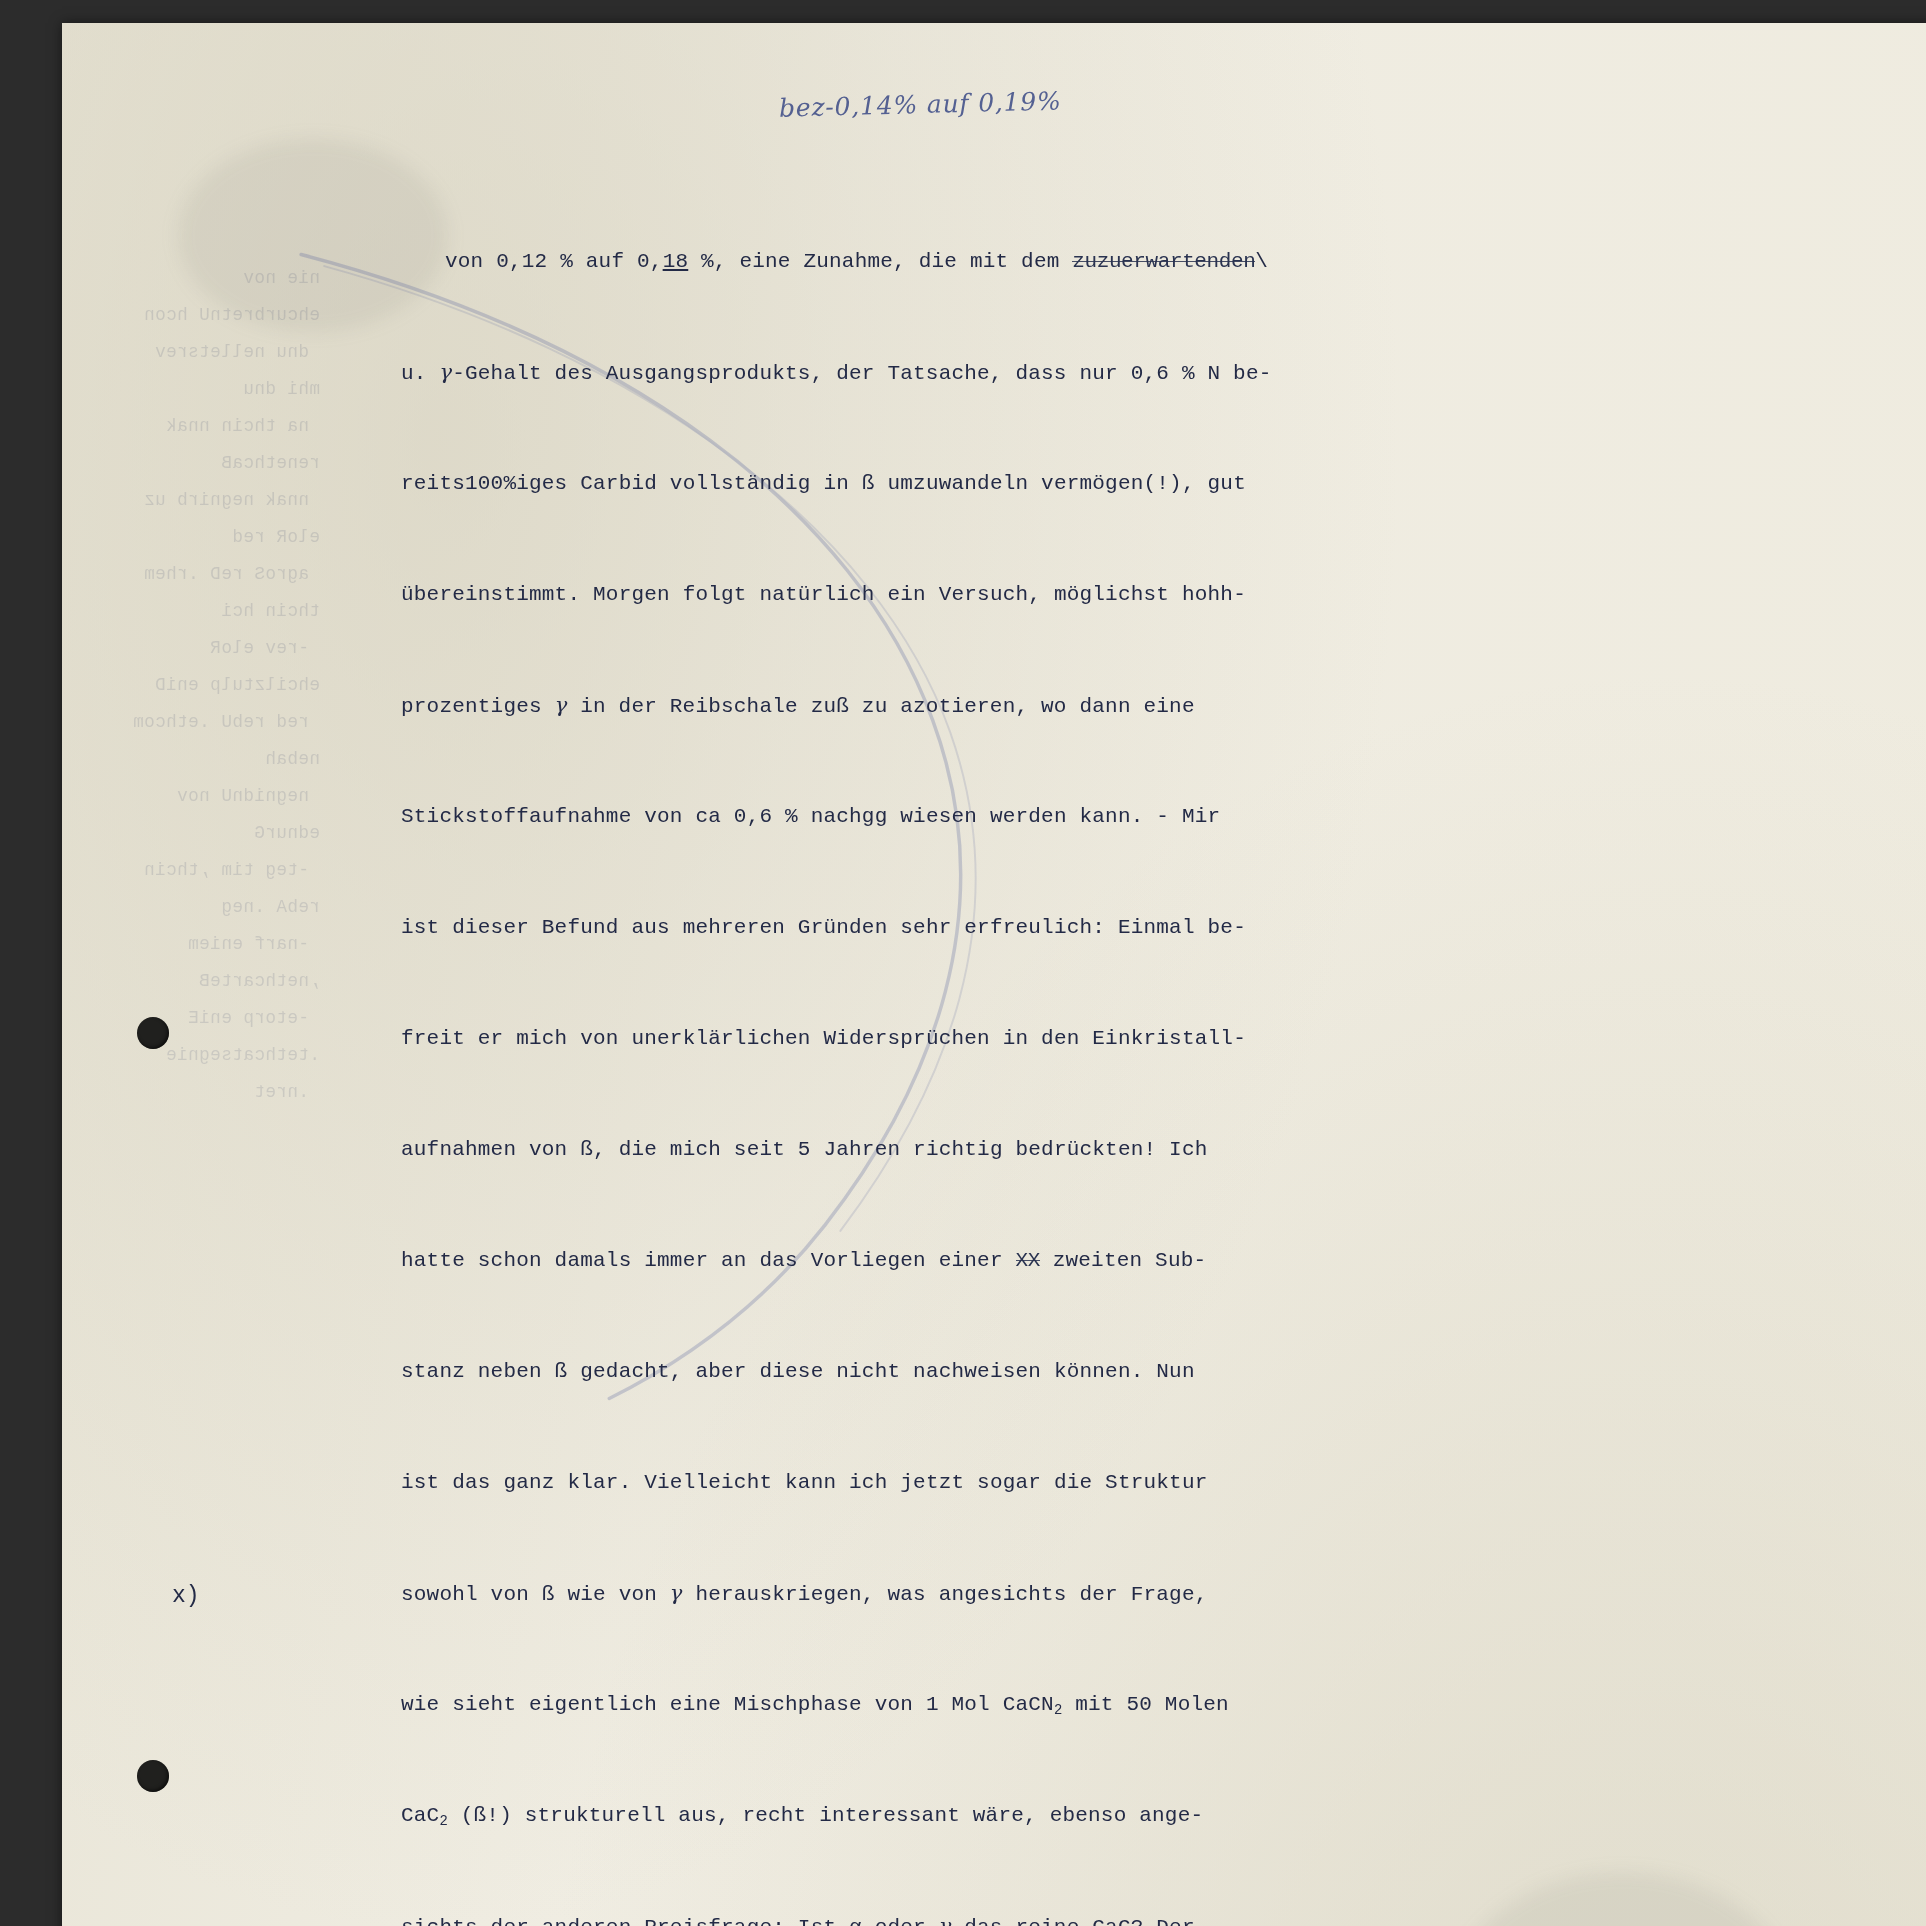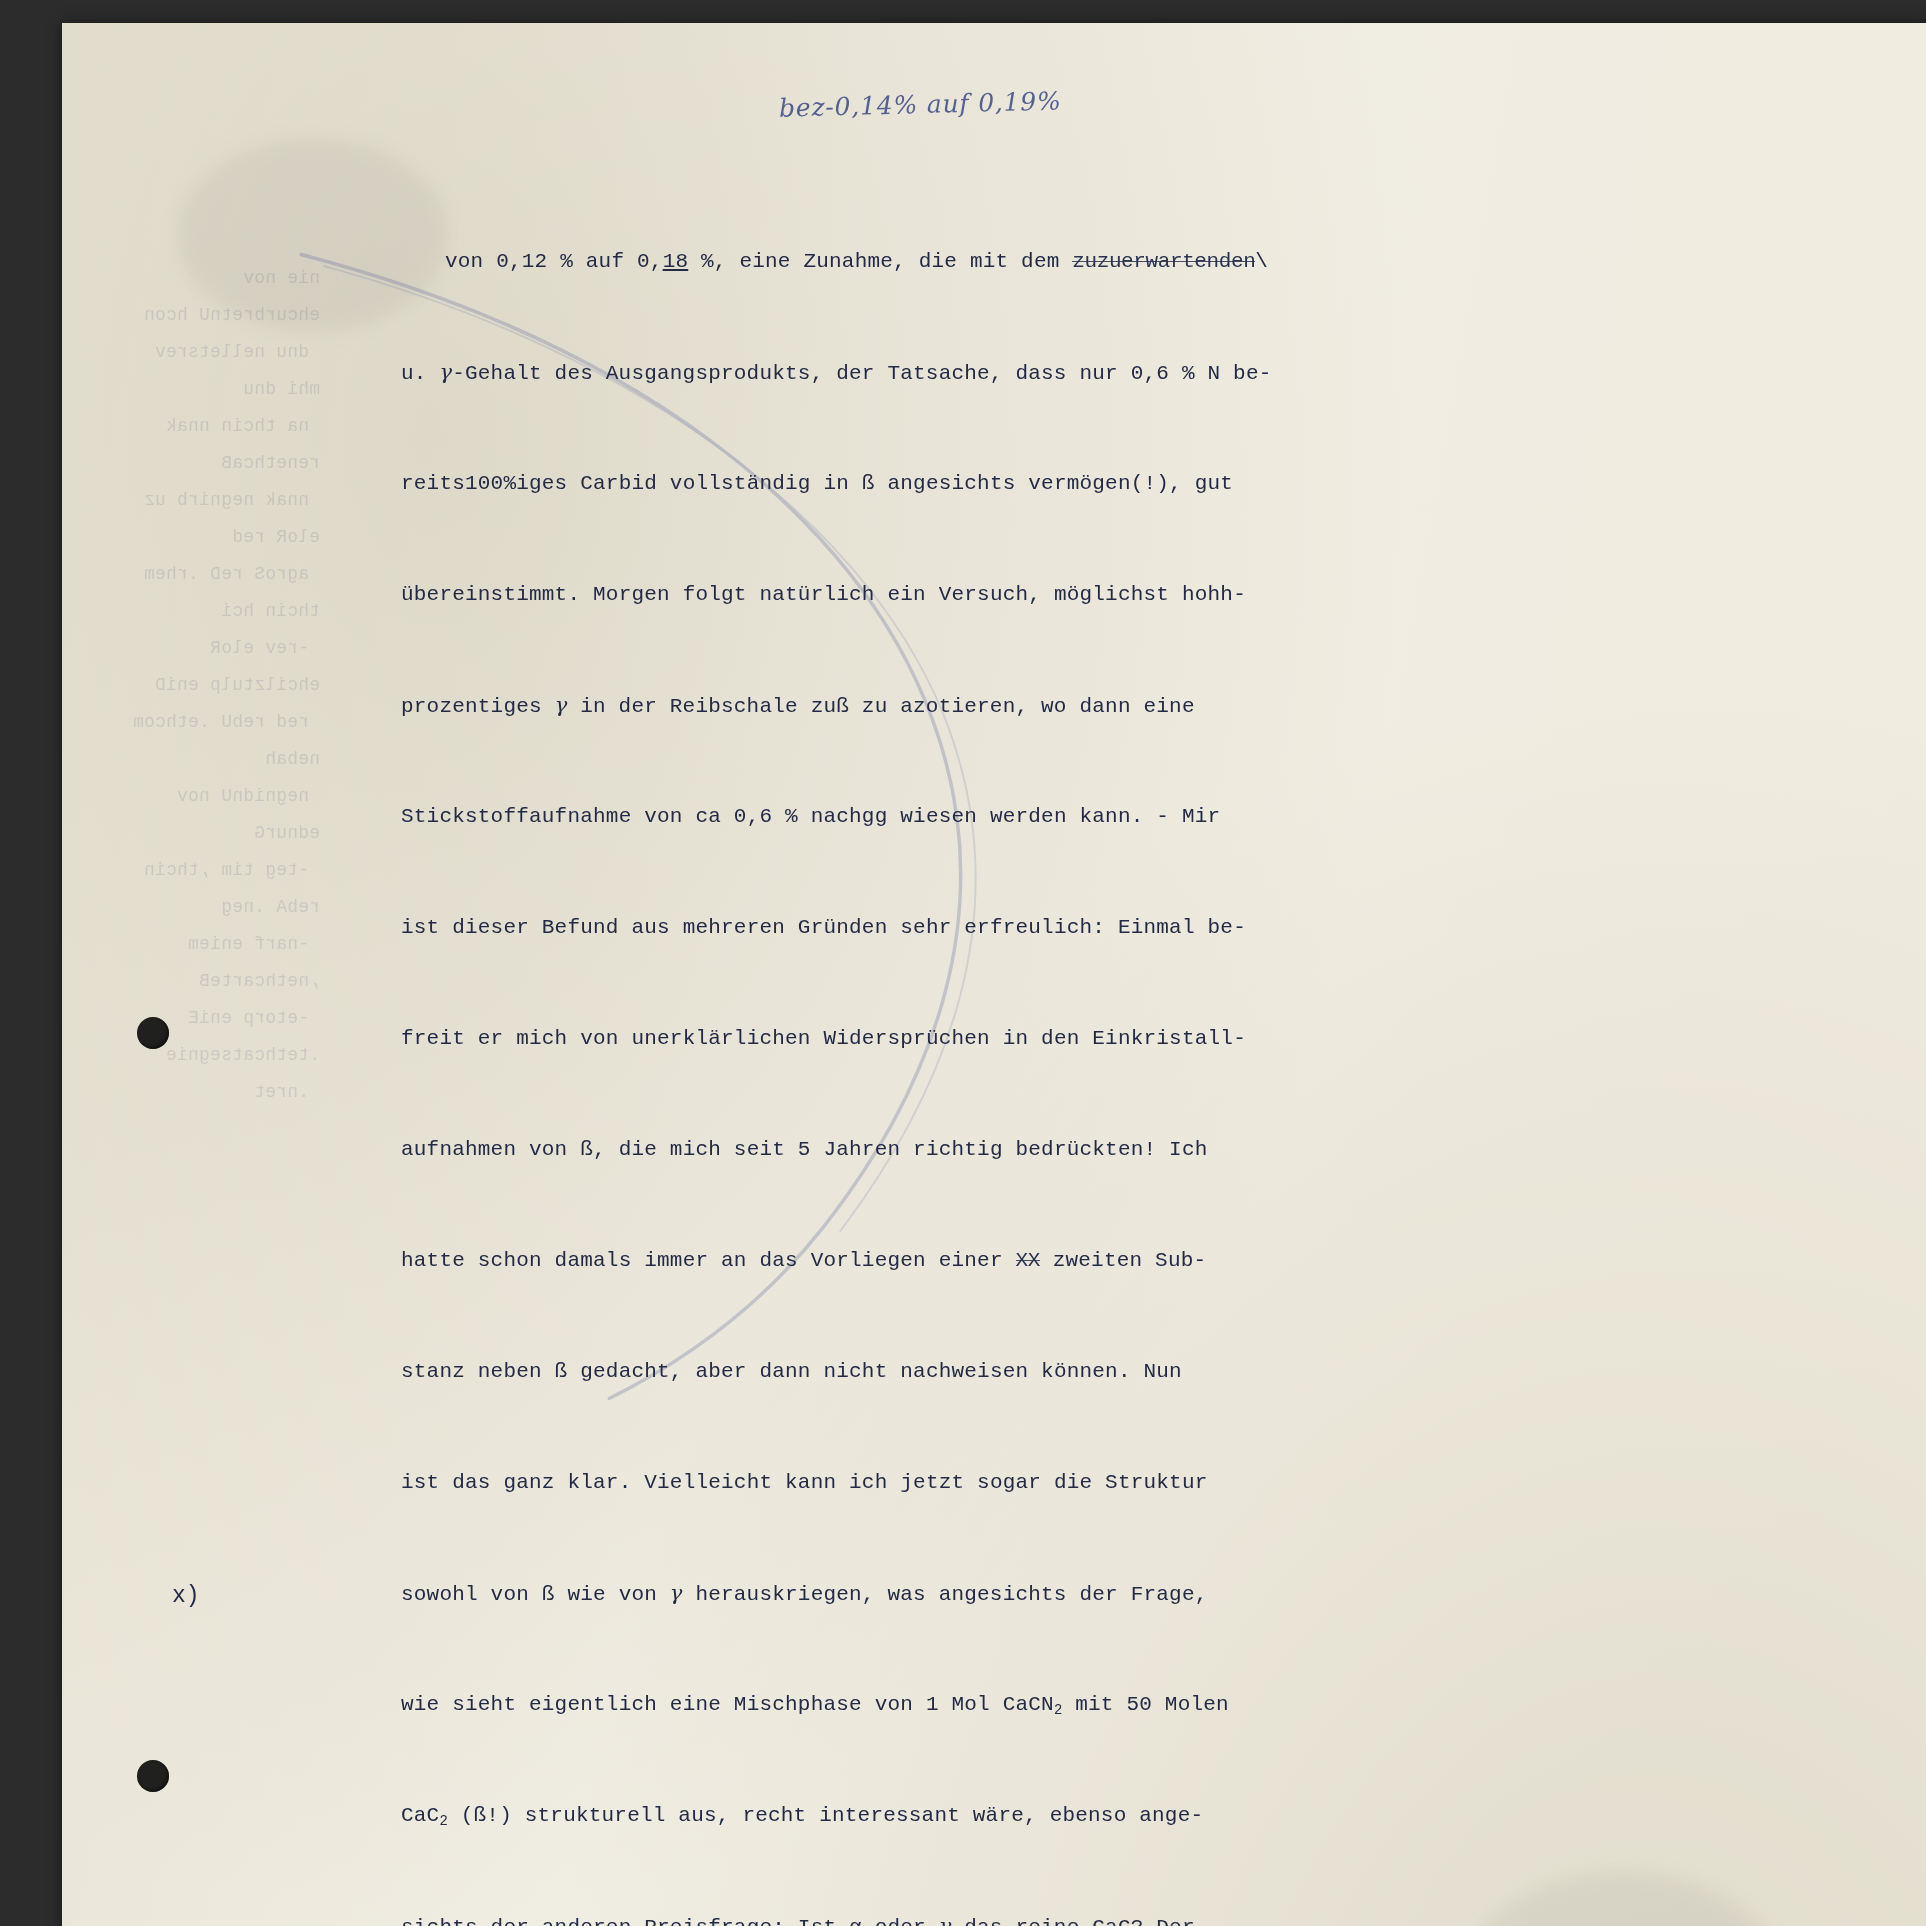--- a/index.html
+++ b/index.html
@@ -165,29 +165,29 @@
   <div class="ink" id="ink-top">bez-0,14% auf 0,19%</div>
 
   <svg id="pencil-sweep" viewBox="0 0 2700 3050">
     <path d="M60,40 C900,260 1500,700 1700,1250 C1880,1740 1700,2200 1420,2560 C1240,2790 1020,2930 860,3010" fill="none" stroke="#55619b" stroke-width="9" stroke-linecap="round" opacity="0.8"></path>
     <path d="M120,70 C960,300 1560,760 1745,1280 C1915,1760 1735,2210 1460,2575" fill="none" stroke="#55619b" stroke-width="5" stroke-linecap="round" opacity="0.5"></path>
   </svg>
 
   <div class="typed" id="body-text">
     <span class="line"><span class="ind"></span>von 0,12 % auf 0,<u>18</u> %, eine Zunahme, die mit dem <span class="xout">zuzuerwartenden</span>\</span>
     <span class="line">u.&nbsp;<span style="font-family:'DejaVu Serif',serif;font-style:italic;">γ</span>-Gehalt des Ausgangsprodukts, der Tatsache, dass nur 0,6 % N be-</span>
-    <span class="line">reits100%iges Carbid vollständig in ß angesichts vermögen(!), gut</span>
+    <span class="line">reits100%iges Carbid vollständig in ß umzuwandeln vermögen(!), gut</span>
     <span class="line">übereinstimmt. Morgen folgt natürlich ein Versuch, möglichst hohh-</span>
     <span class="line">prozentiges <span style="font-family:'DejaVu Serif',serif;font-style:italic;">γ</span> in der Reibschale zuß zu azotieren, wo dann eine</span>
     <span class="line">Stickstoffaufnahme von ca 0,6 % nachgg wiesen werden kann. - Mir</span>
     <span class="line">ist dieser Befund aus mehreren Gründen sehr erfreulich: Einmal be-</span>
     <span class="line">freit er mich von unerklärlichen Widersprüchen in den Einkristall-</span>
     <span class="line">aufnahmen von ß, die mich seit 5 Jahren richtig bedrückten! Ich</span>
     <span class="line">hatte schon damals immer an das Vorliegen einer <span class="xout">XX</span> zweiten Sub-</span>
-    <span class="line">stanz neben ß gedacht, aber dann nicht nachweisen können. Nun</span>
+    <span class="line">stanz neben ß gedacht, aber diese nicht nachweisen können. Nun</span>
     <span class="line">ist das ganz klar. Vielleicht kann ich jetzt sogar die Struktur</span>
     <span class="line">sowohl von ß wie von <span style="font-family:'DejaVu Serif',serif;font-style:italic;">γ</span> herauskriegen, was angesichts der Frage,</span>
     <span class="line">wie sieht eigentlich eine Mischphase von 1 Mol CaCN<sub>2</sub> mit 50 Molen</span>
     <span class="line">CaC<sub>2</sub> (ß!) strukturell aus, recht interessant wäre, ebenso ange-</span>
     <span class="line">sichts der anderen Preisfrage: Ist α oder <span style="font-family:'DejaVu Serif',serif;font-style:italic;">γ</span> das reine CaC? Der</span>
     
     
     
     
     

